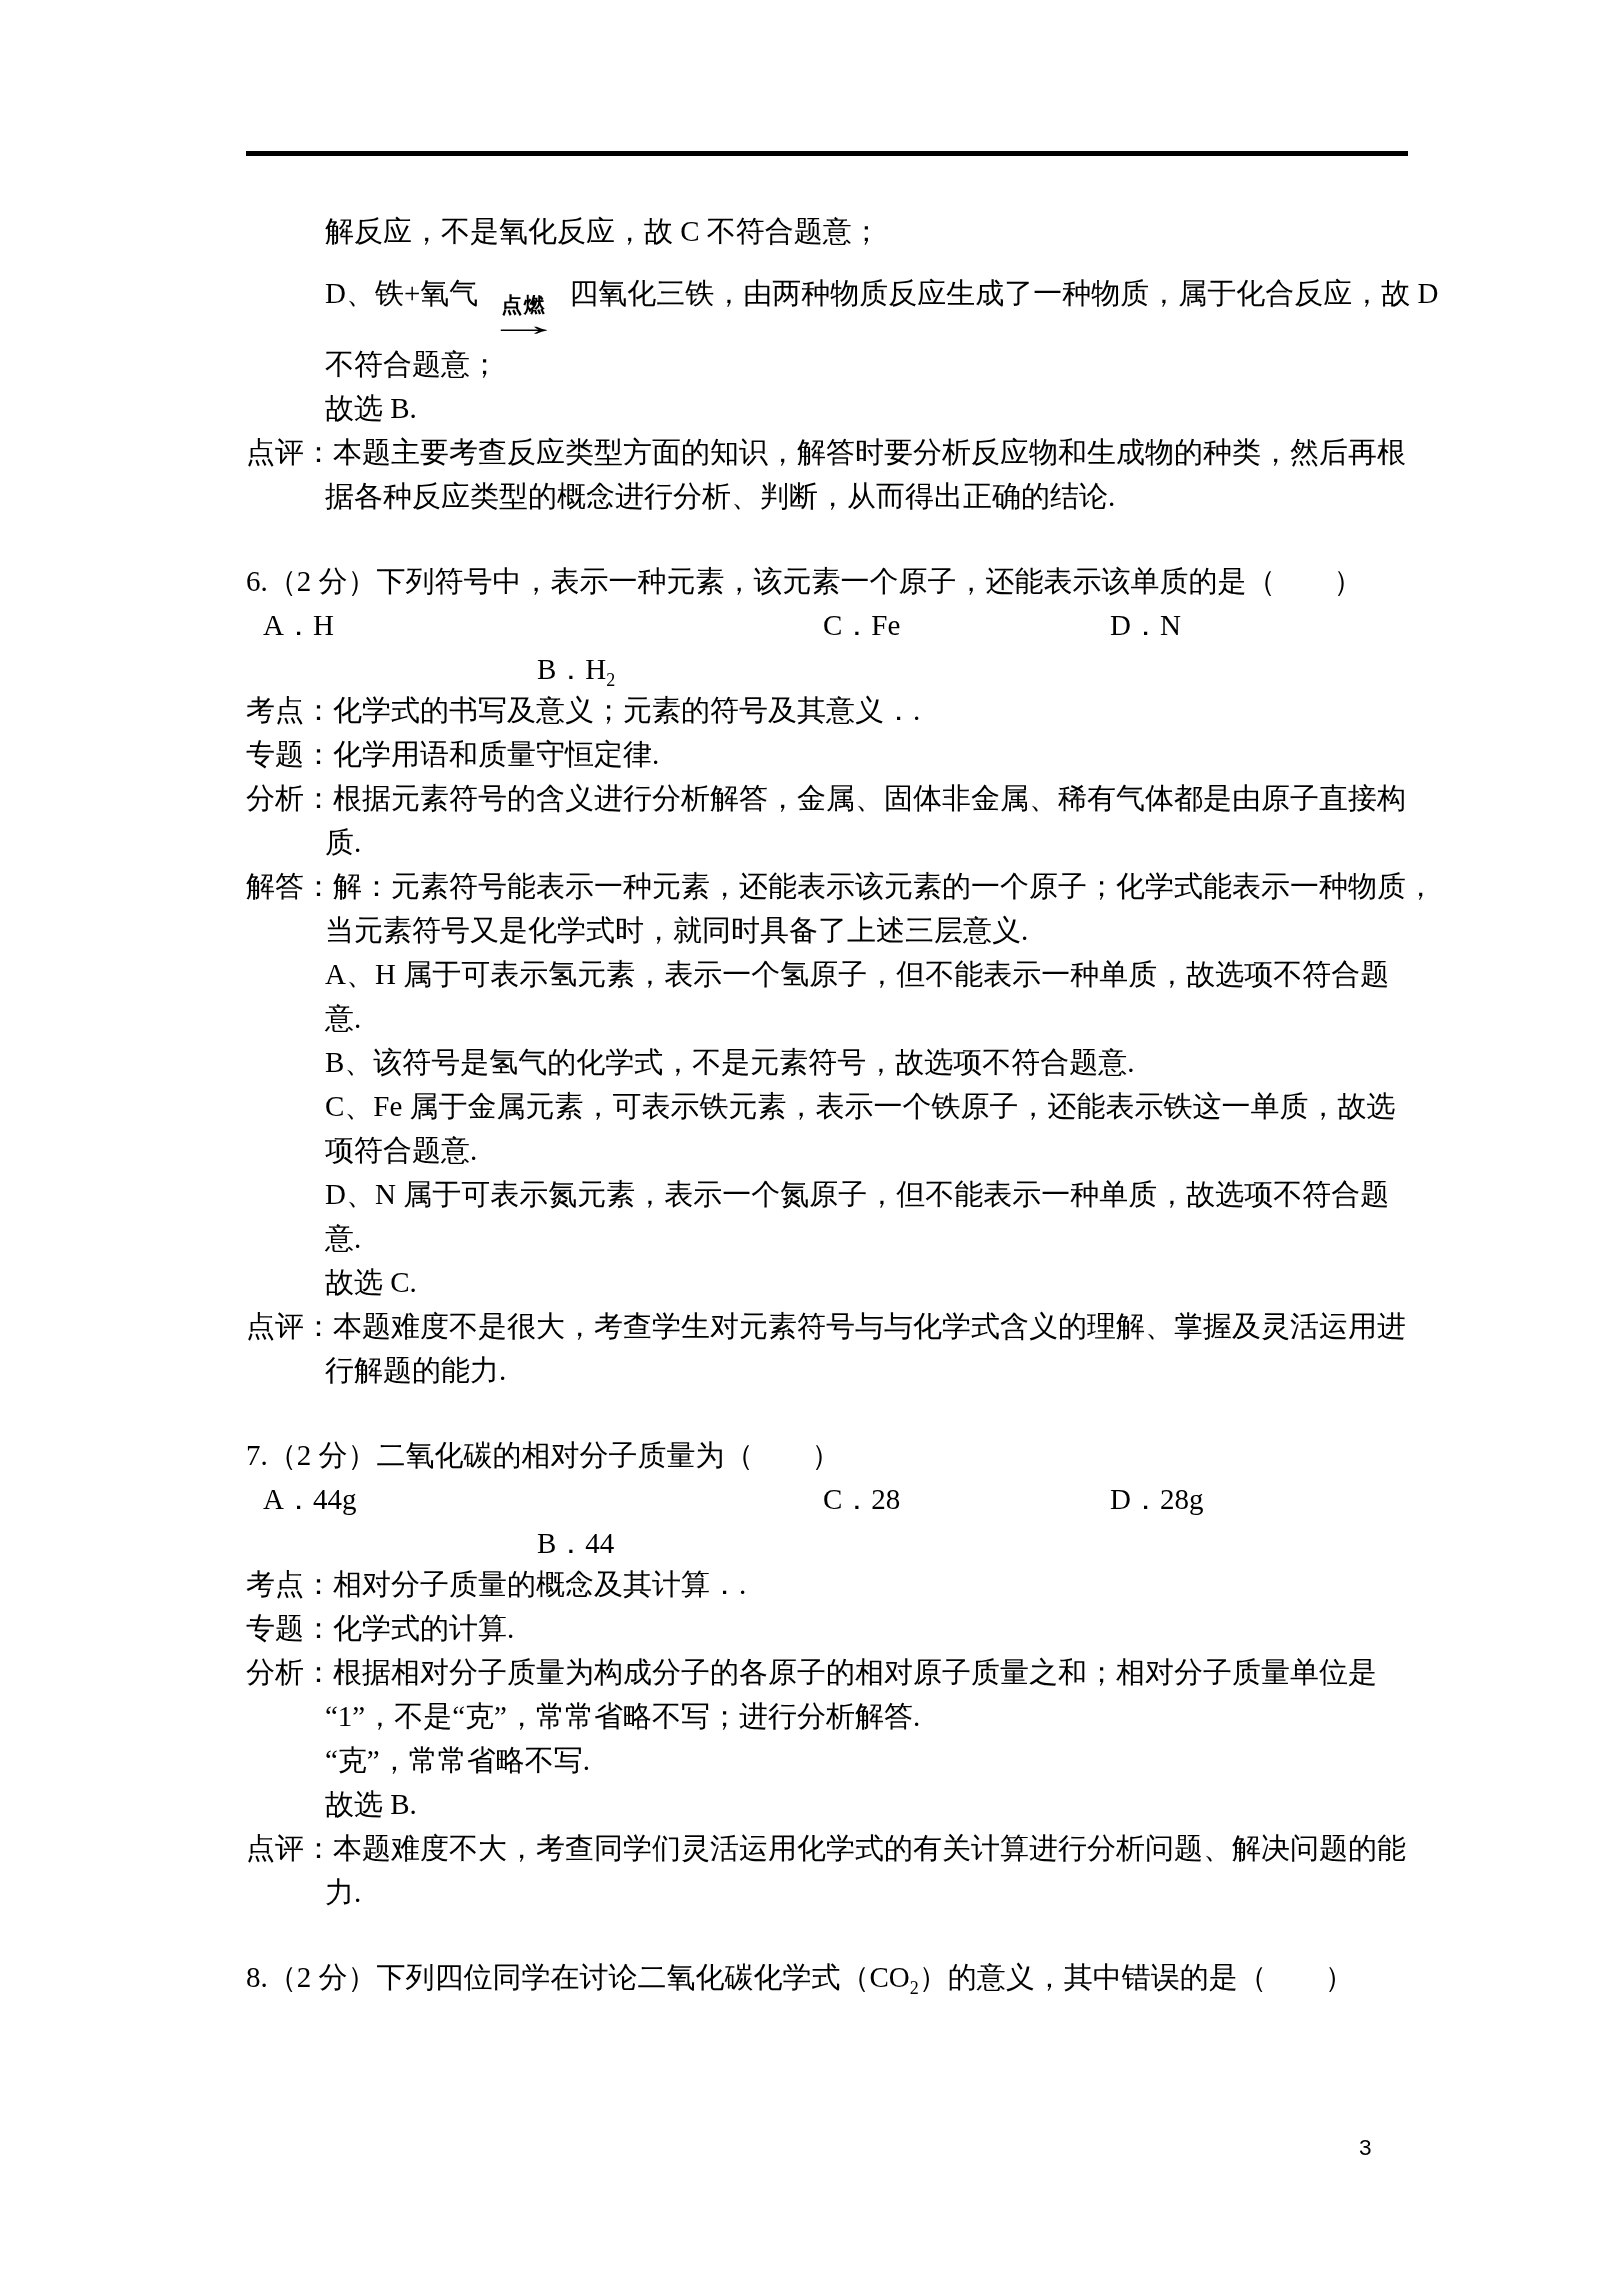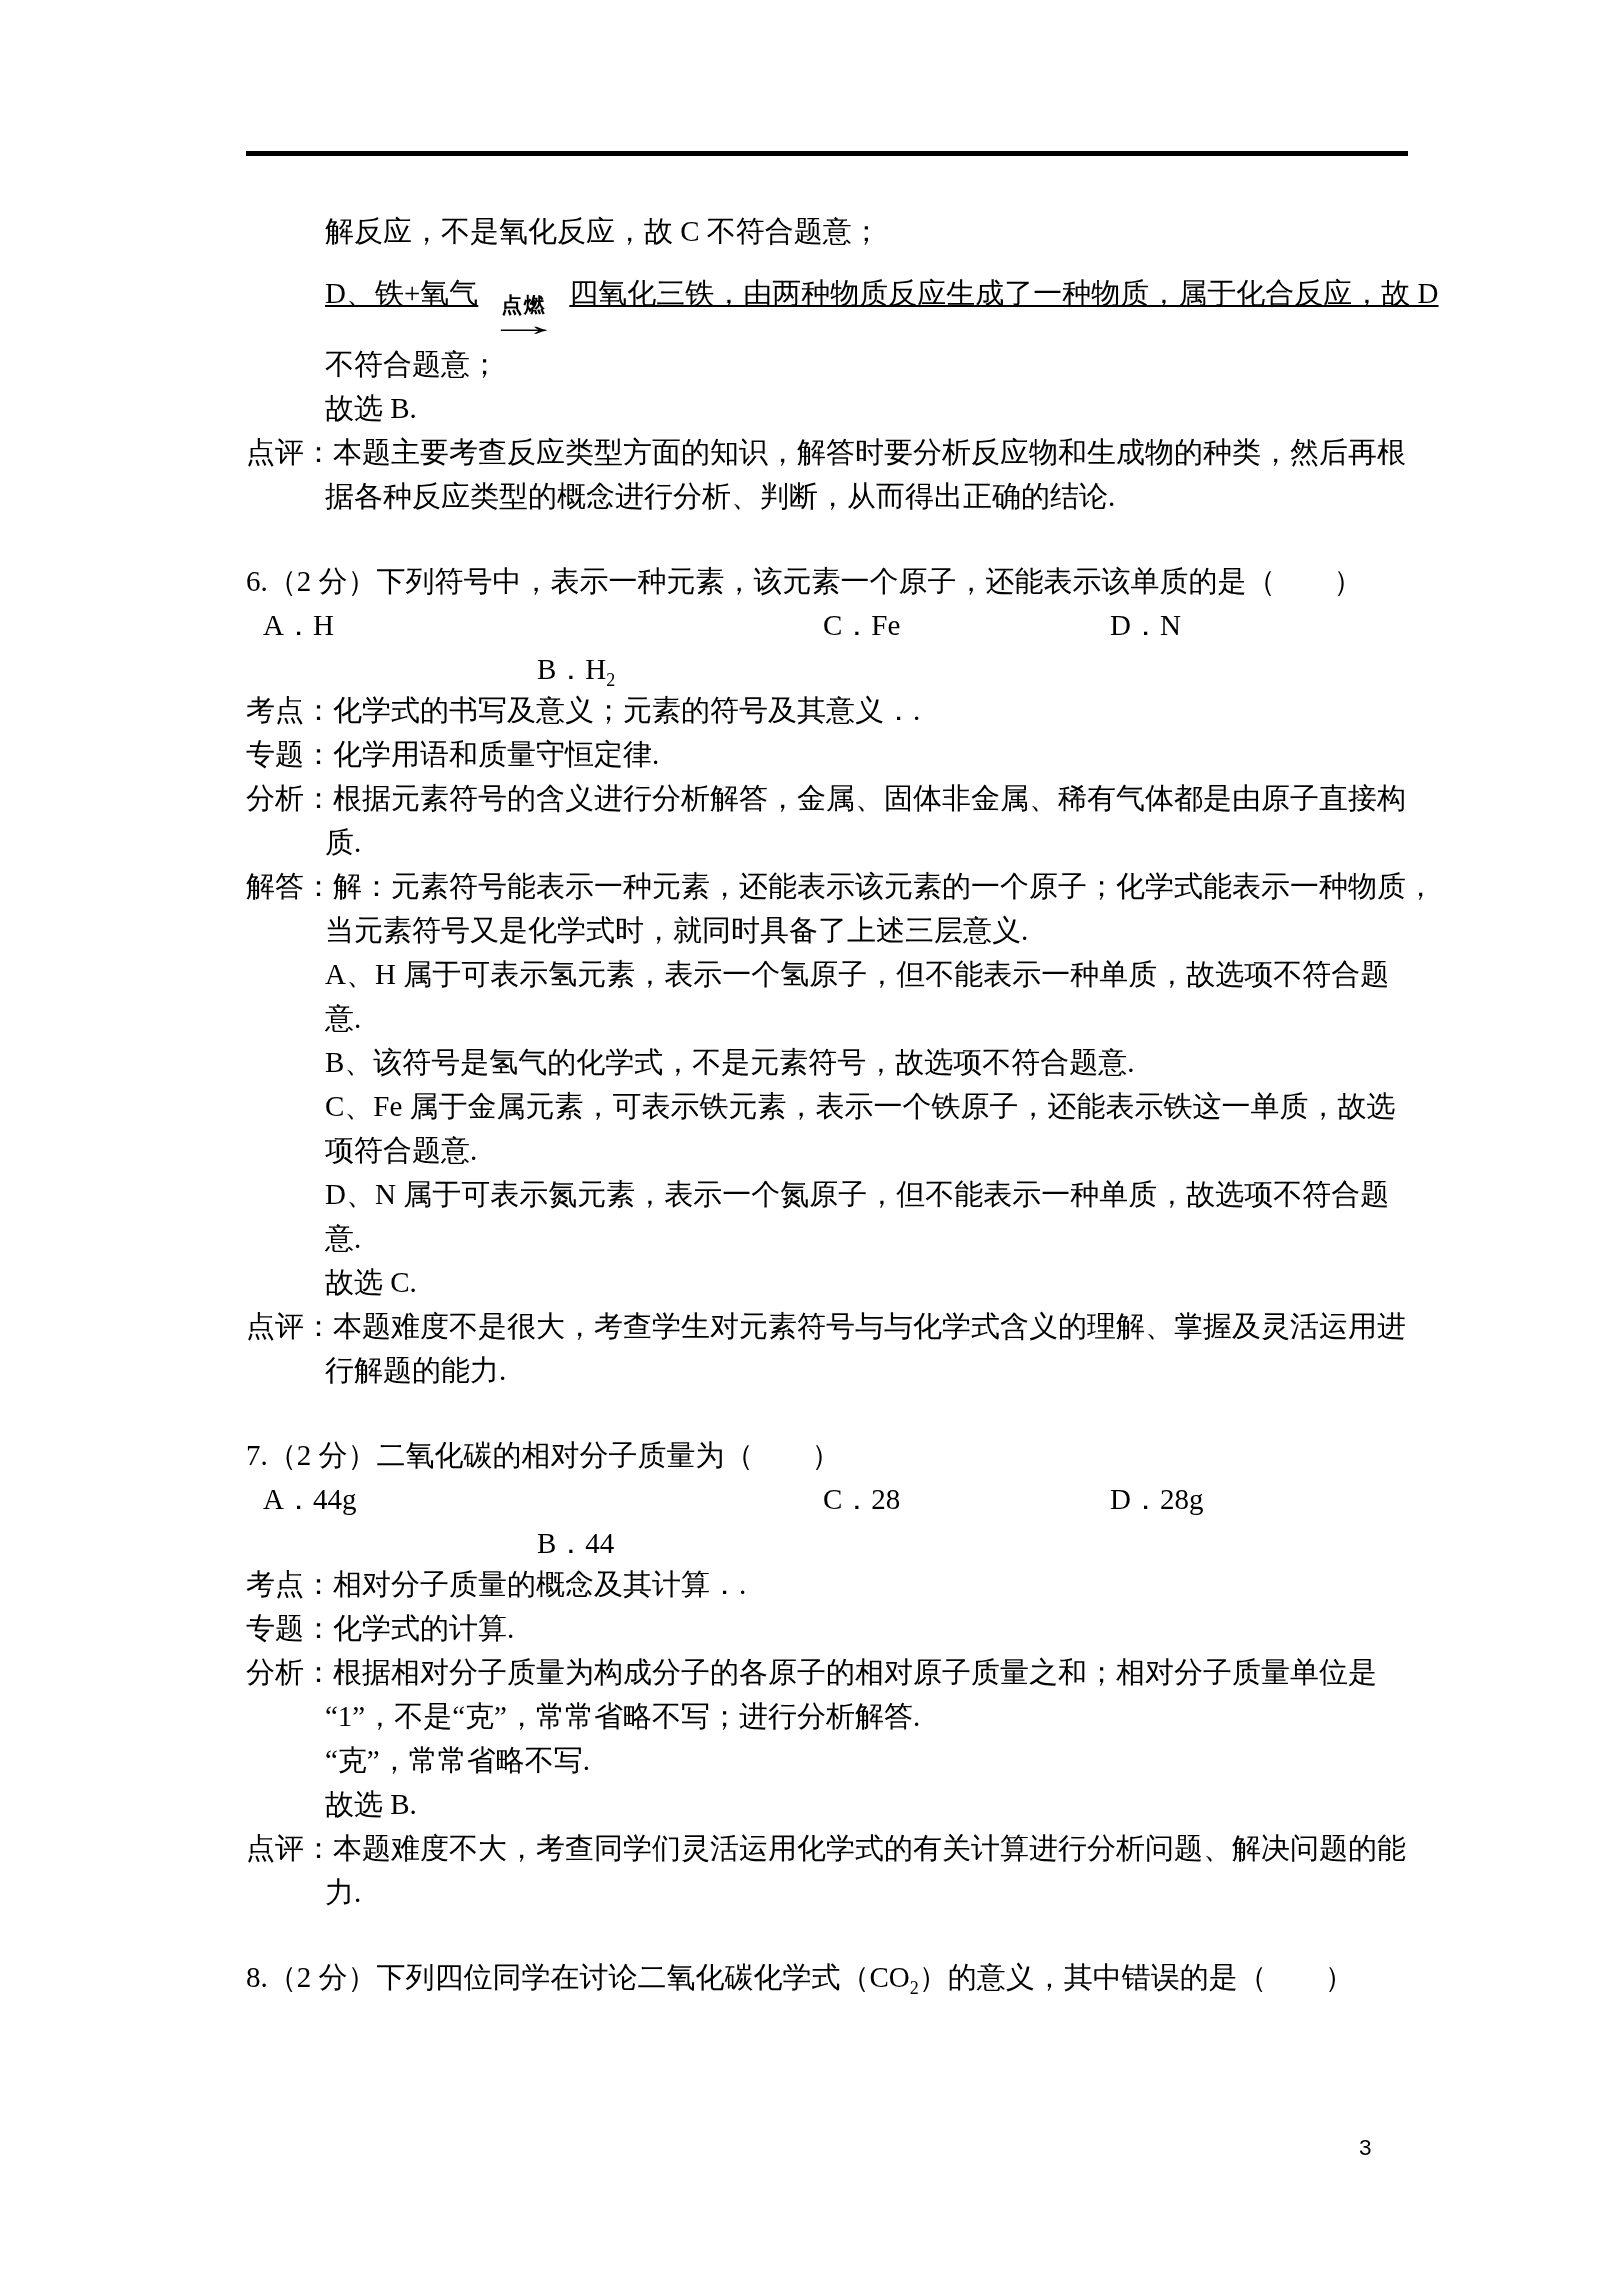--- a/index.html
+++ b/index.html
@@ -25,21 +25,21 @@
     margin-bottom:53px;
   }
   .line{
     font-size:29px;
     line-height:44px;
     white-space:nowrap;
   }
   .cont{padding-left:79px;}
   .label{padding-left:0;}
   .question{padding-left:0;}
-  .formula{padding:18px 0 9px 79px;text-decoration:underline;}
+  .formula{padding:18px 0 9px 79px;}
   .gap{height:41px;}
   .options-row{position:relative;height:44px;}
   .opt{position:absolute;top:0;}
   .opt0{left:17px;}
   .opt1{left:291px;margin-top:44px;}
   .opt2{left:577px;}
   .opt3{left:864px;}
   sub{font-size:18px;line-height:0;}
   .rxn{
     display:inline-flex;

